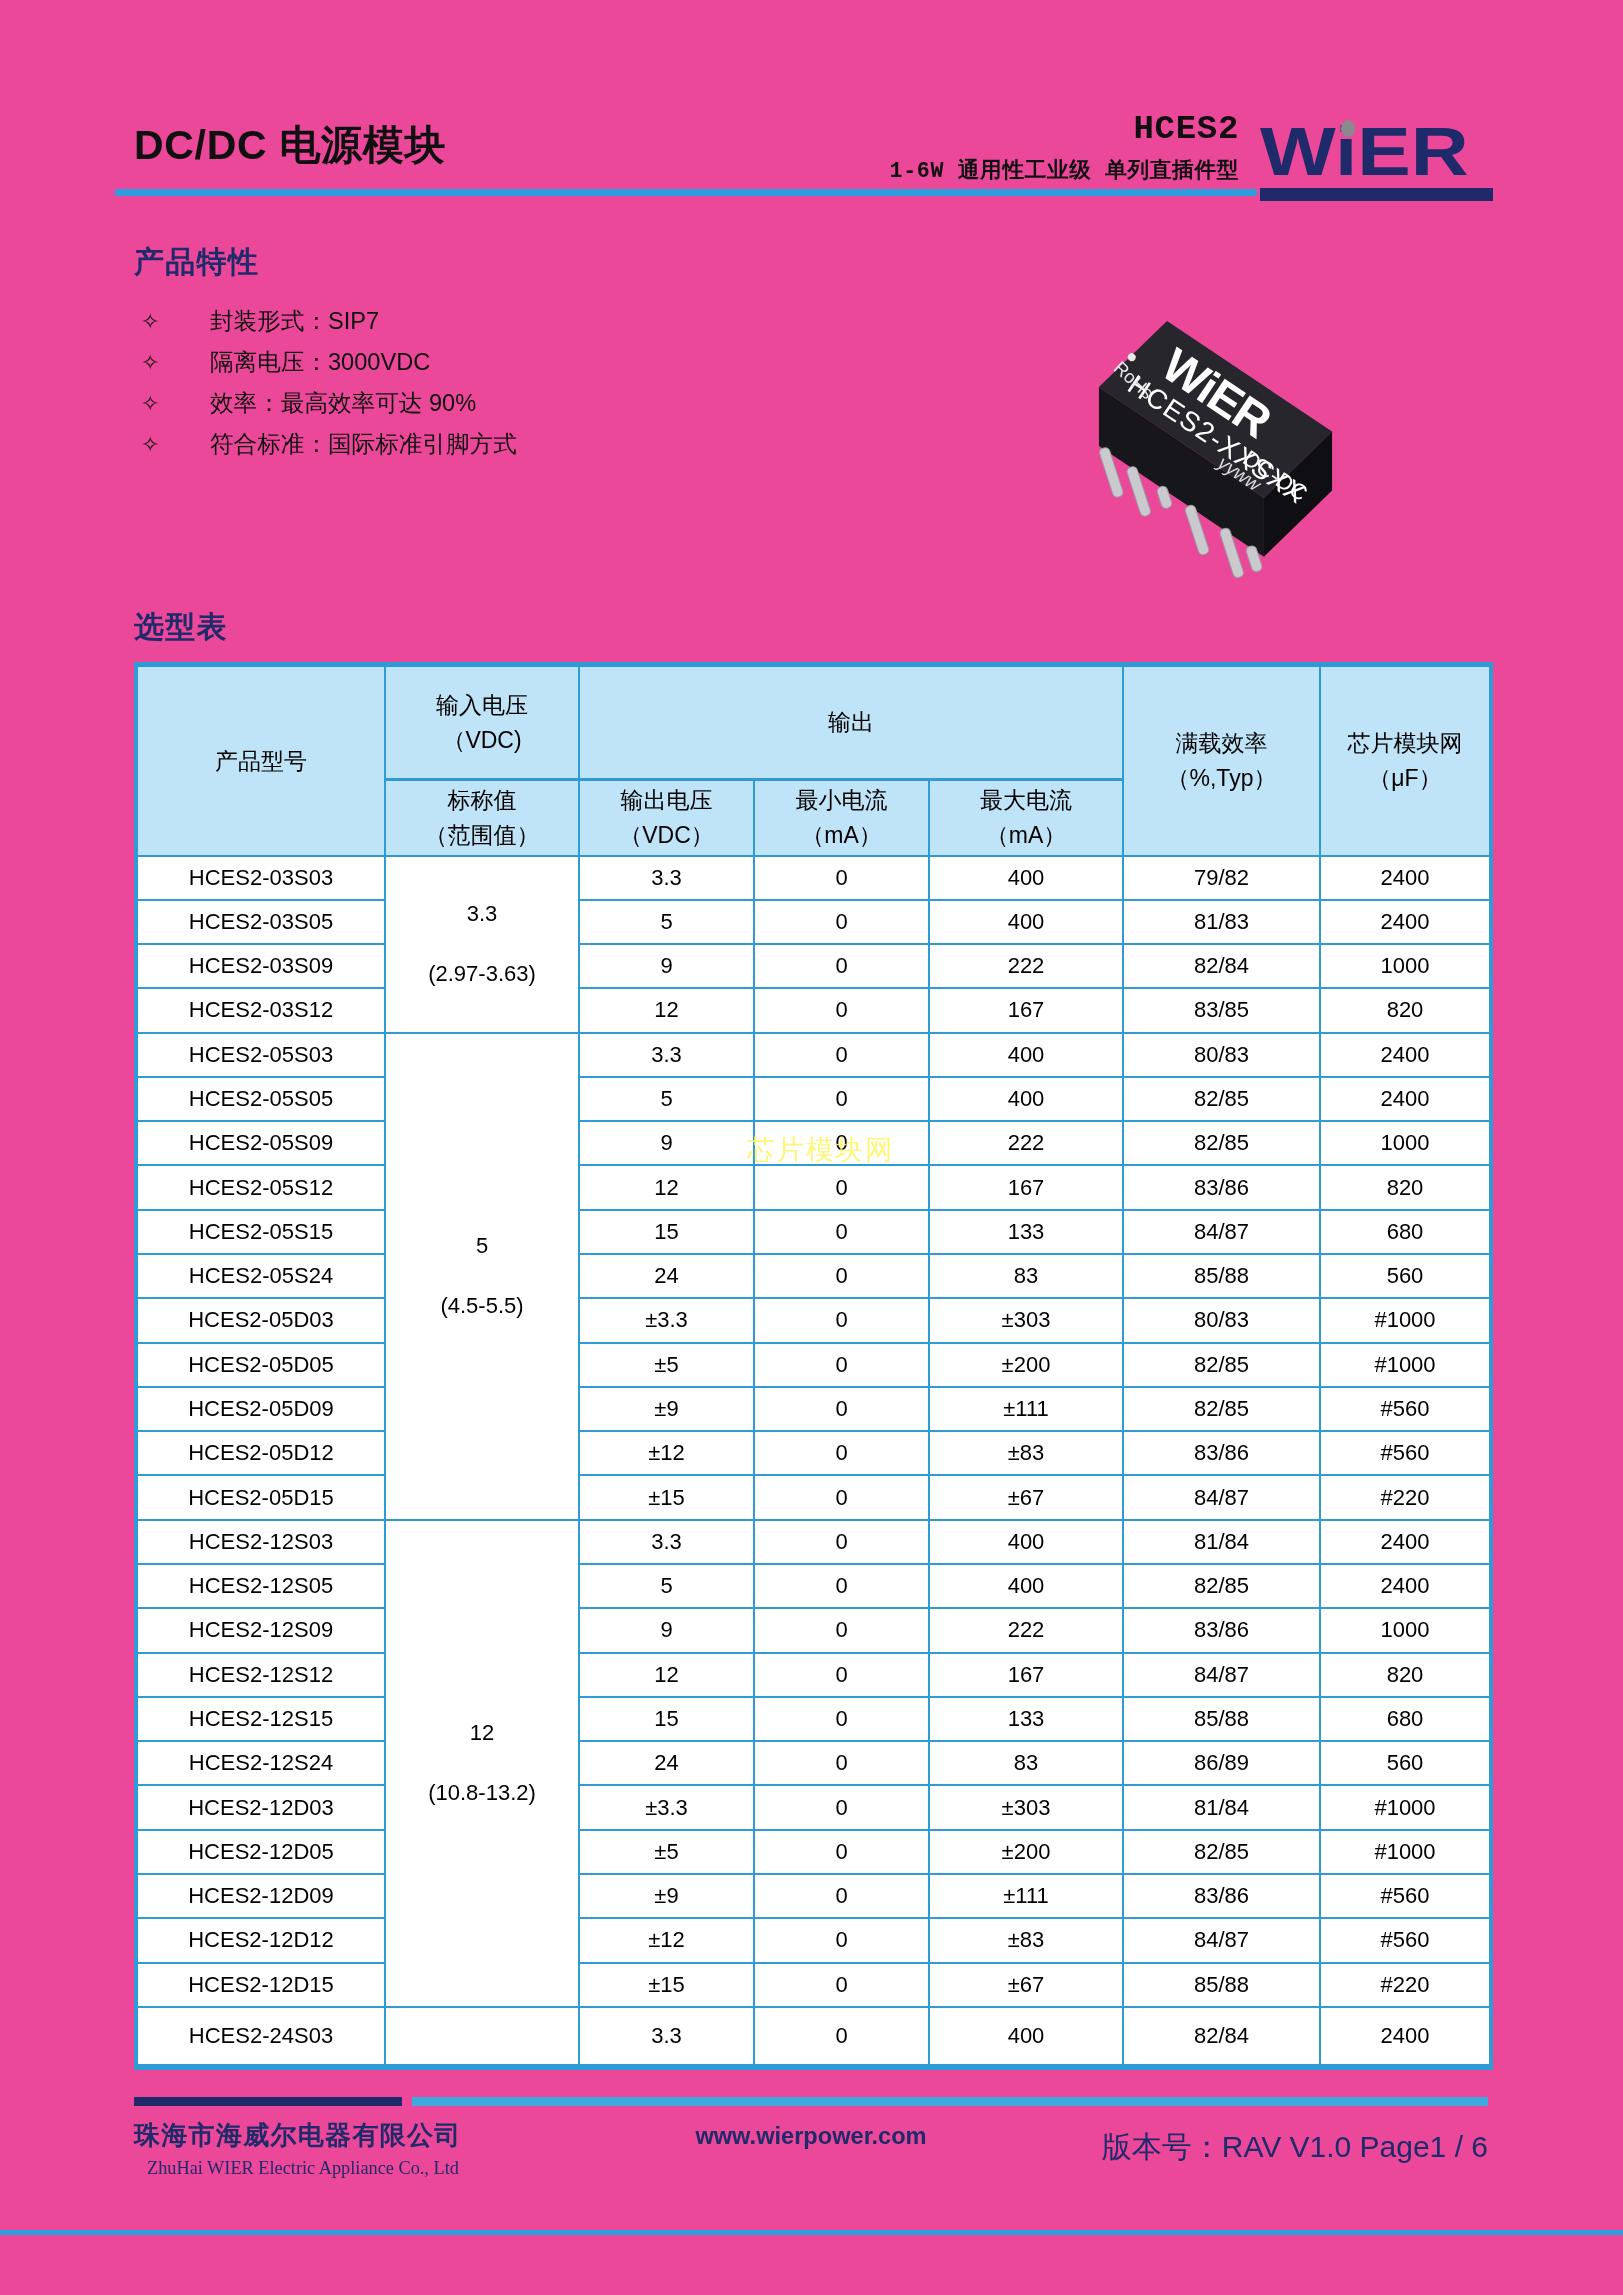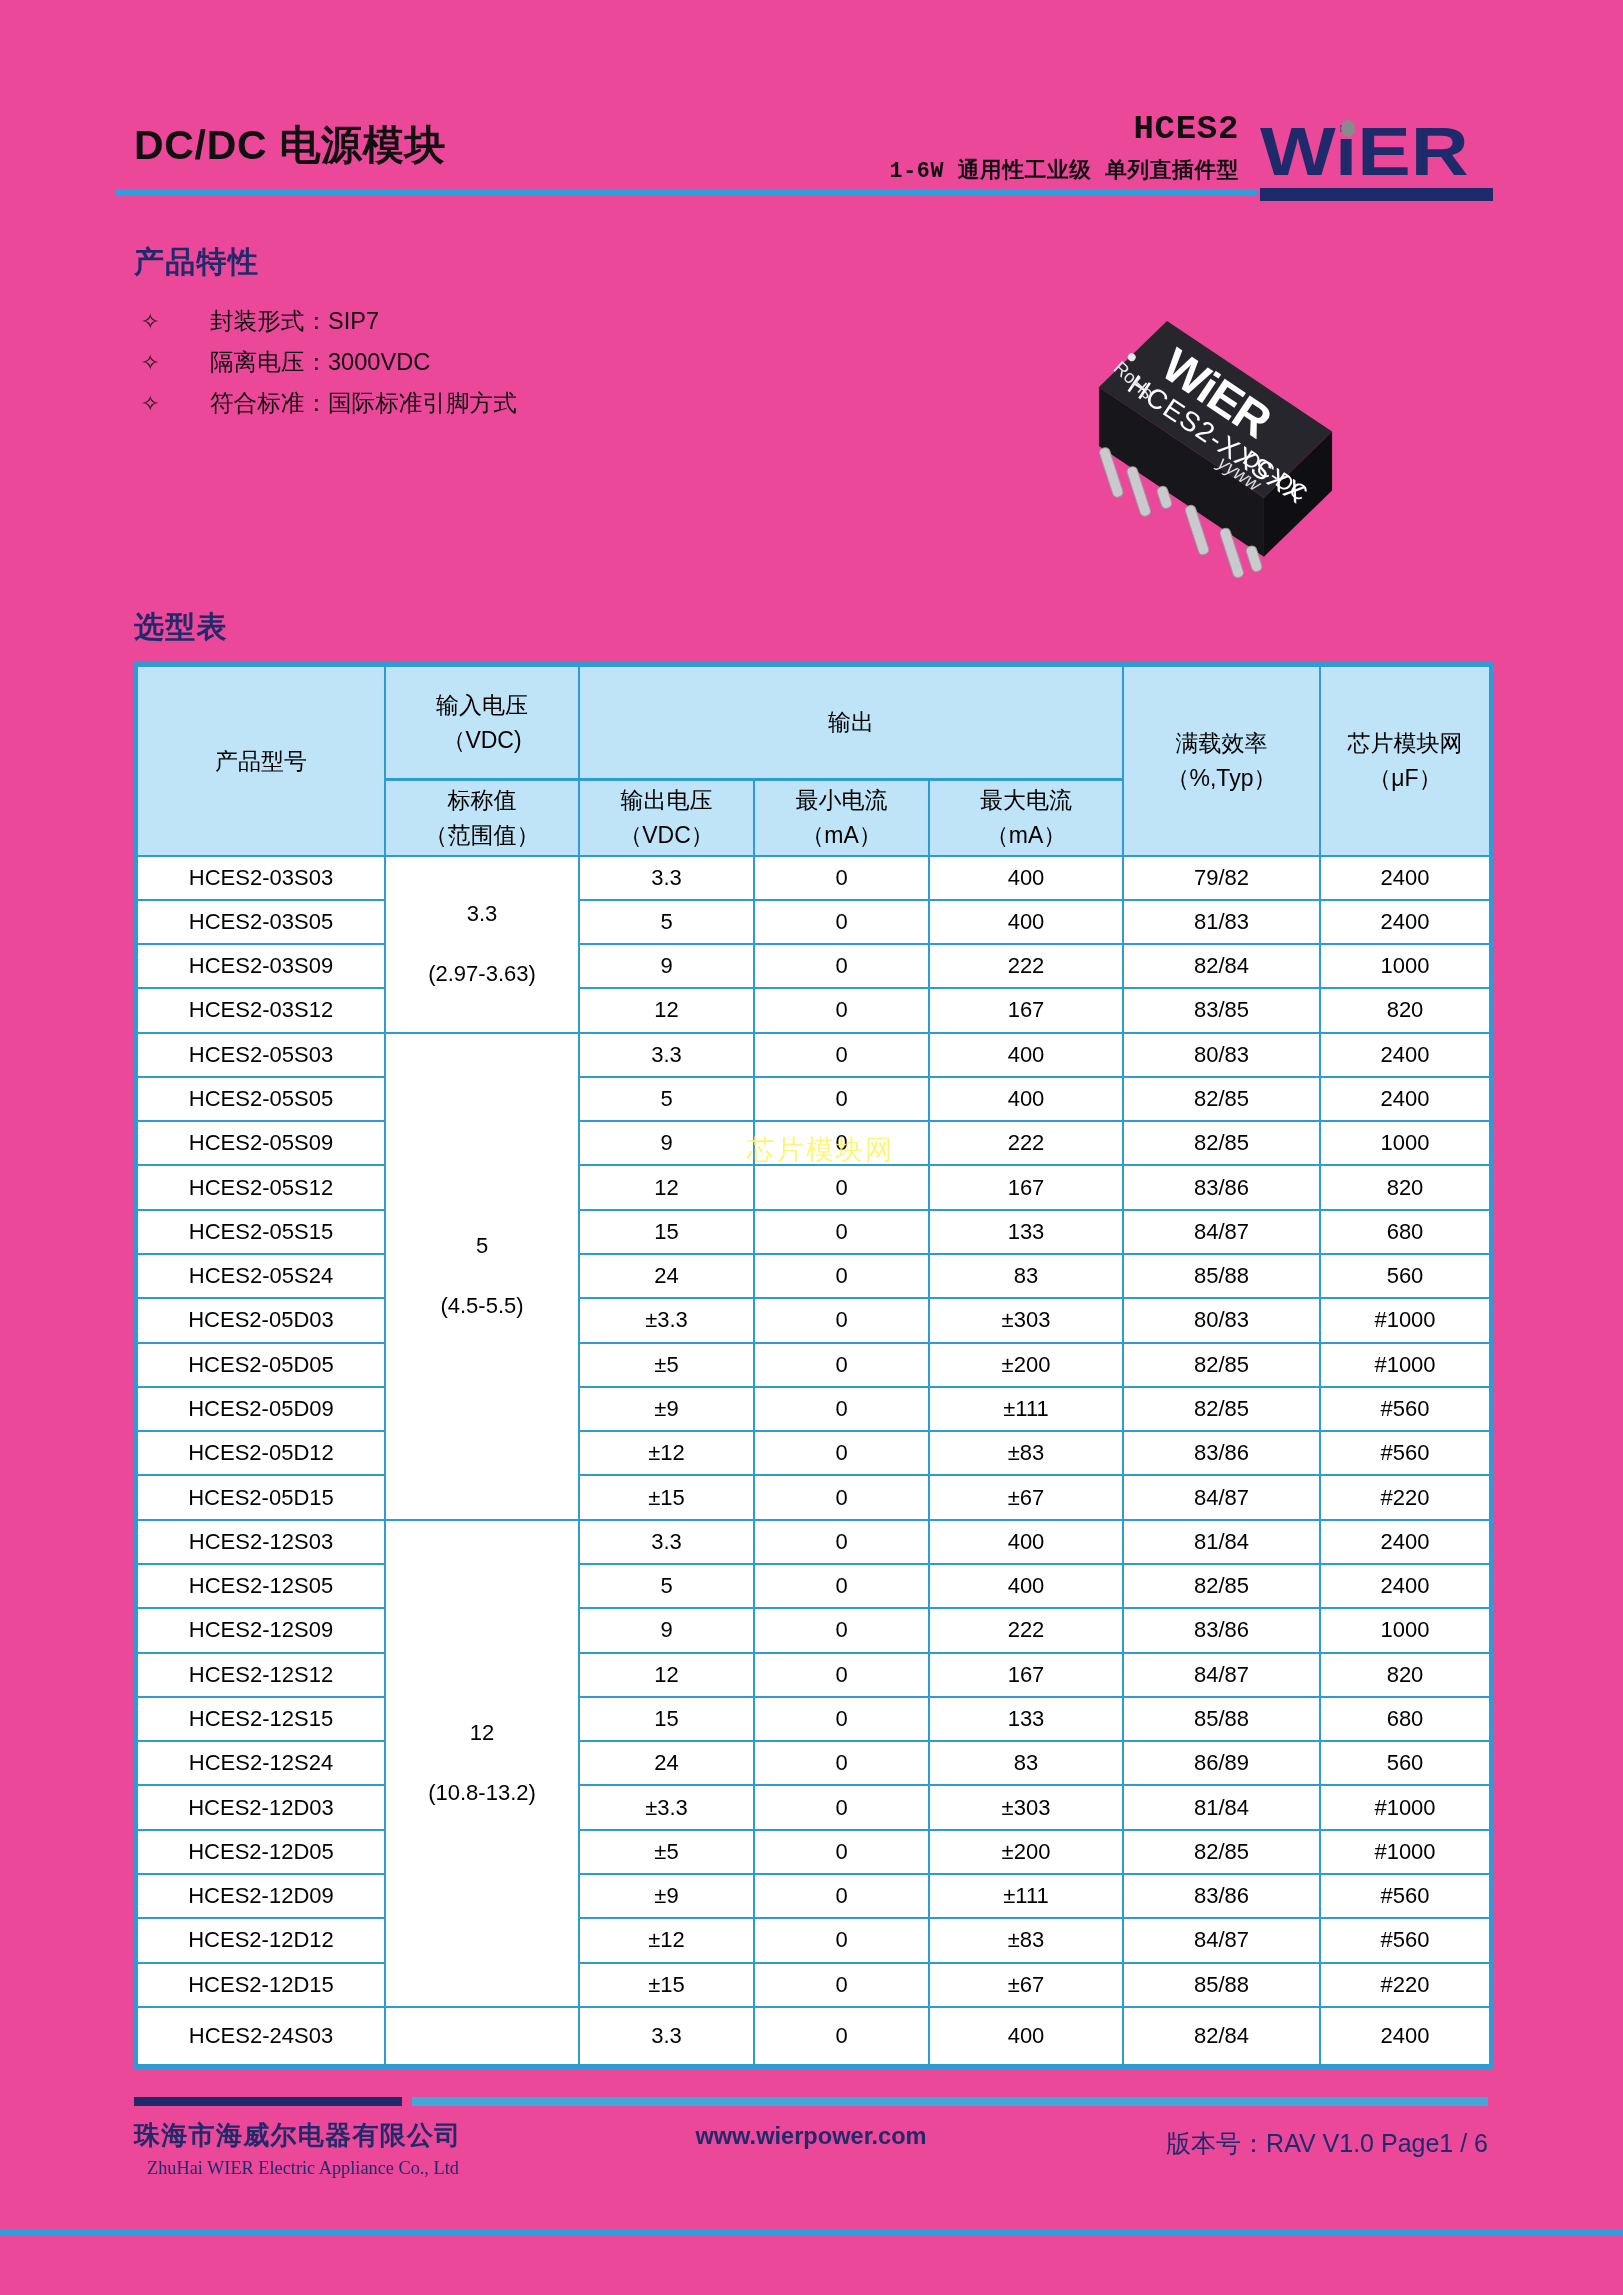--- a/index.html
+++ b/index.html
@@ -48,21 +48,21 @@
   .gcell .grange{font-size:22px;margin-top:34px;}
 
   
   .watermark{position:absolute;left:747px;top:1132px;font-size:27.5px;letter-spacing:2px;color:var(--wm);opacity:.9;z-index:5;}
 
   
   .footer-band-navy{position:absolute;left:134px;top:2097px;width:268px;height:8.5px;background:var(--navy);}
   .footer-band-blue{position:absolute;left:412px;top:2097px;width:1076px;height:8.5px;background:#3fa9dc;}
   .footer-company{position:absolute;left:134px;top:2118px;font-size:26px;font-weight:bold;color:var(--navy);letter-spacing:1.3px;}
   .footer-url{position:absolute;left:811px;top:2123px;transform:translateX(-50%);font-size:23.6px;font-weight:600;color:var(--navy);}
-  .footer-version{position:absolute;right:135px;top:2127px;font-size:25px;color:var(--navy);}
+  .footer-version{position:absolute;right:135px;top:2127px;font-size:30px;color:var(--navy);}
   .footer-company-en{position:absolute;left:147px;top:2158px;font-size:18.3px;color:var(--navy);font-family:"Liberation Serif","DejaVu Serif",serif;}
   .bottom-rule{position:absolute;left:0;top:2230px;width:1623px;height:4.6px;background:var(--accent);}
 </style>
 </head>
 <body>
 
 <div class="page">
 
   <div class="doc-title">DC/DC 电源模块</div>
   <div class="header-right">
@@ -73,20 +73,21 @@
   <div class="logo-box">
     <div class="logo-text">WiER</div>
     <div class="logo-dot"></div>
   </div>
   <div class="logo-underline"></div>
 
   <div class="section-heading" id="features-heading">产品特性</div>
   <ul class="feature-list" id="feature-list">
       <li class="feature-item"><span class="feature-bullet">✧</span><span>封装形式：SIP7</span></li>
       <li class="feature-item"><span class="feature-bullet">✧</span><span>隔离电压：3000VDC</span></li>
+      <li class="feature-item"><span class="feature-bullet">✧</span><span>效率：最高效率可达 90%</span></li>
       <li class="feature-item"><span class="feature-bullet">✧</span><span>符合标准：国际标准引脚方式</span></li>
     </ul>
 
   <svg class="module-svg" viewBox="0 0 620 470" aria-hidden="true">
 
     <polygon points="223,70 475,239 371,340 119,171" fill="#26262c"></polygon>
     <polygon points="119,171 371,340 371,430 119,261" fill="#17171b"></polygon>
     <polygon points="475,239 371,340 371,430 475,329" fill="#0f0f13"></polygon>
 
     <g fill="#c9c9ce" stroke="#9a9aa0" stroke-width="1.5">

